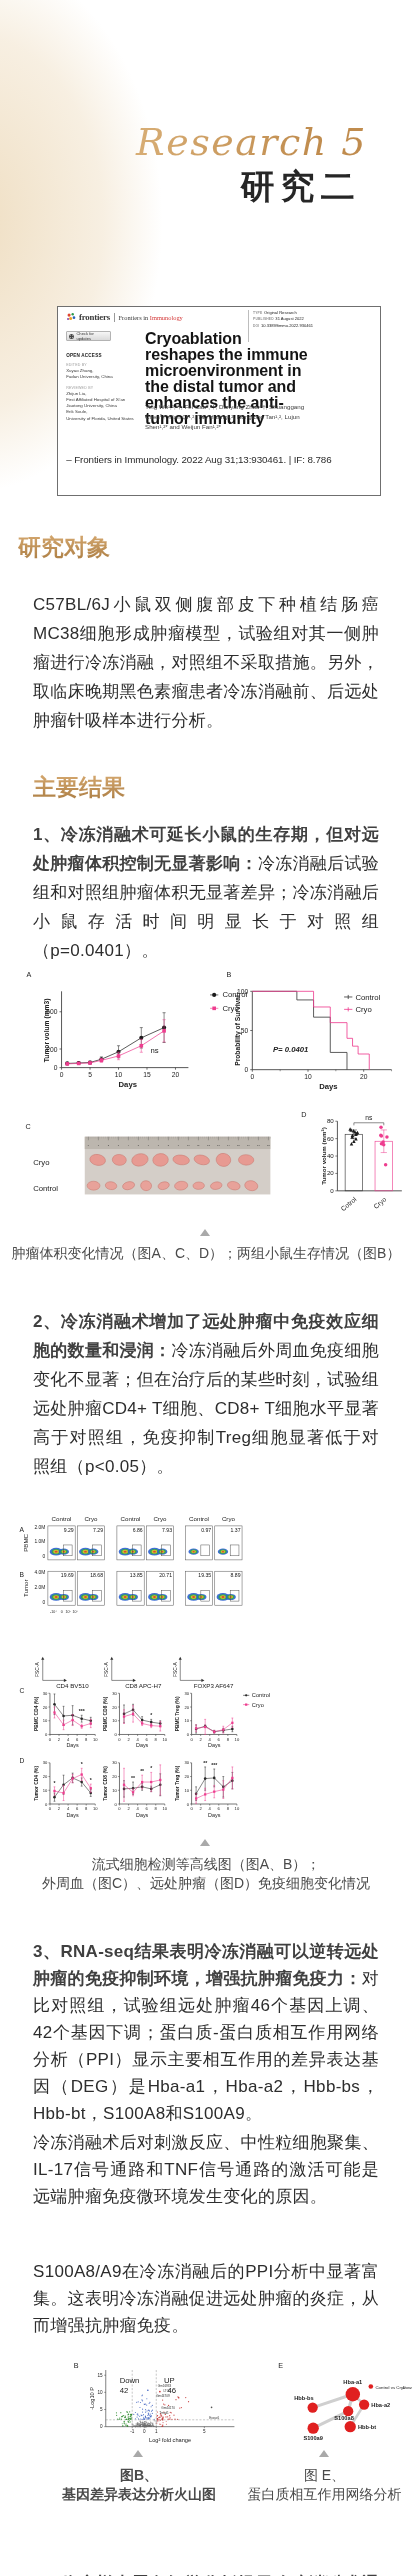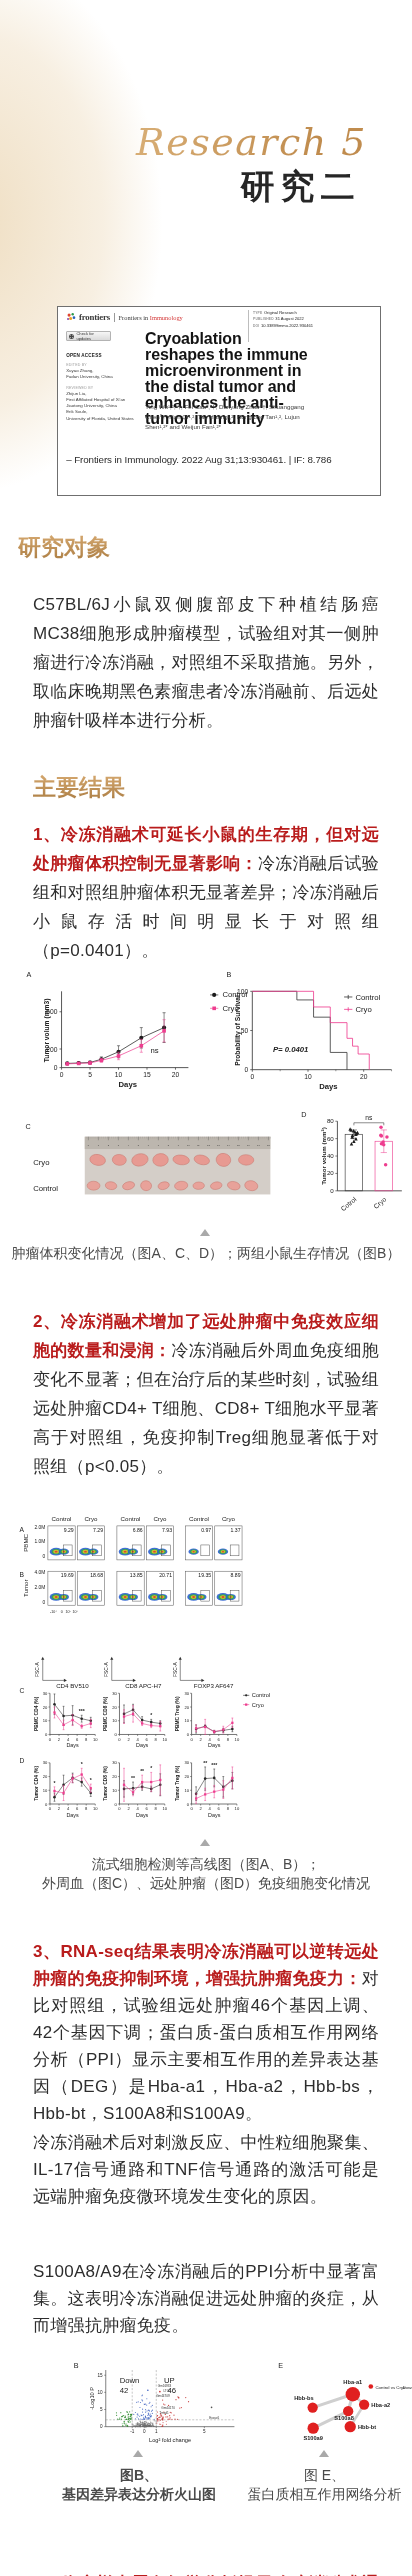--- a/index.html
+++ b/index.html
@@ -40,21 +40,21 @@
     font-weight:600;color:#141414;letter-spacing:-0.1px;}
   .p-authors{position:absolute;left:87px;top:95px;width:175px;font-size:6.2px;line-height:9.8px;color:#3d3d3d;}
   .p-cite{position:absolute;left:8.2px;top:147px;width:304px;font-size:9.8px;color:#2b2b2b;letter-spacing:-0.1px;}
   
   .gold-h{font-family:"Liberation Serif","DejaVu Serif",serif;font-weight:700;font-size:23px;
     background:linear-gradient(180deg,#d8ab72 0%,#a87a40 100%);
     -webkit-background-clip:text;background-clip:text;-webkit-text-fill-color:transparent;}
   .body-p{left:33px;width:346px;font-size:17px;color:#2d2d2d;text-align:justify;letter-spacing:0.3px;}
   .lh57{line-height:29px;}
   .lh53{line-height:27px;}
-  .body-p b{color:#b91c1c;font-weight:700;}
+  .body-p b{color:#404040;font-weight:700;}
   .tri{width:0;height:0;border-left:5.7px solid transparent;border-right:5.7px solid transparent;
     border-bottom:7.7px solid #a9a9a9;margin:0 auto;}
   .cap{font-size:14px;color:#4a4a4a;text-align:center;line-height:18.5px;white-space:pre-line;}
 </style>
 </head>
 <body>
 
 <div id="page">
   <div class="abs hero-grad"></div>
   <div class="abs script-title">Research 5</div>

